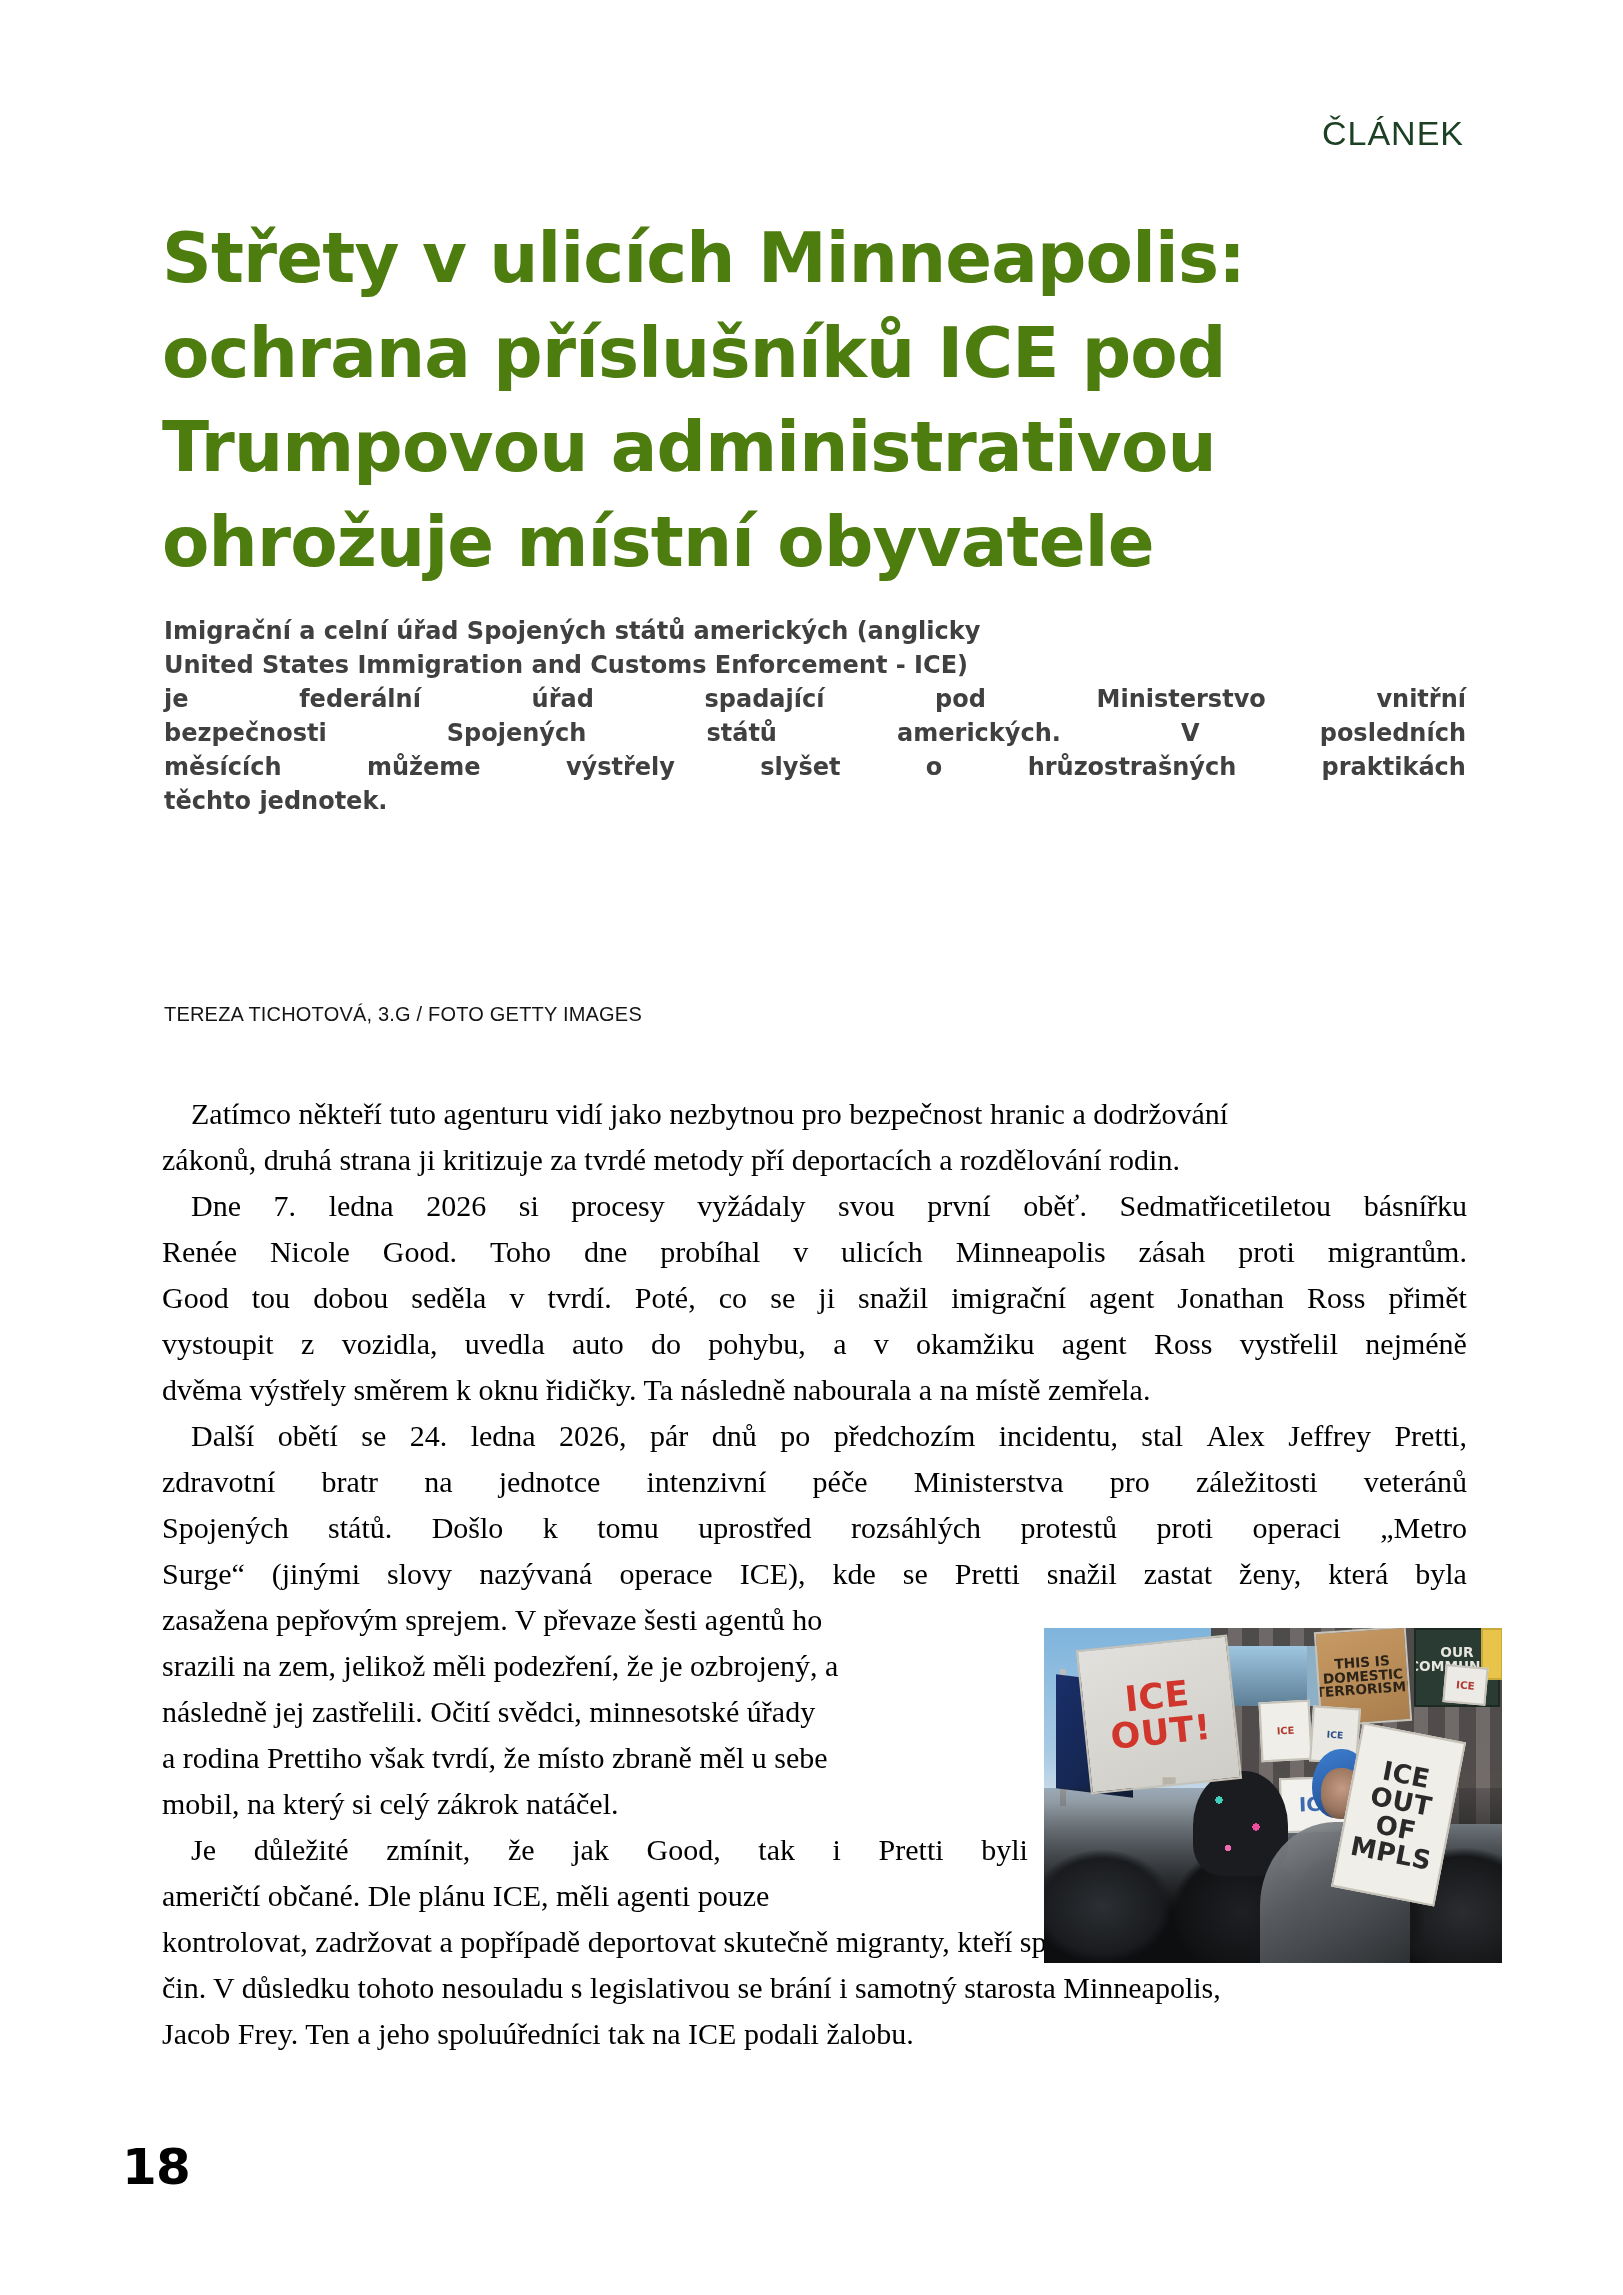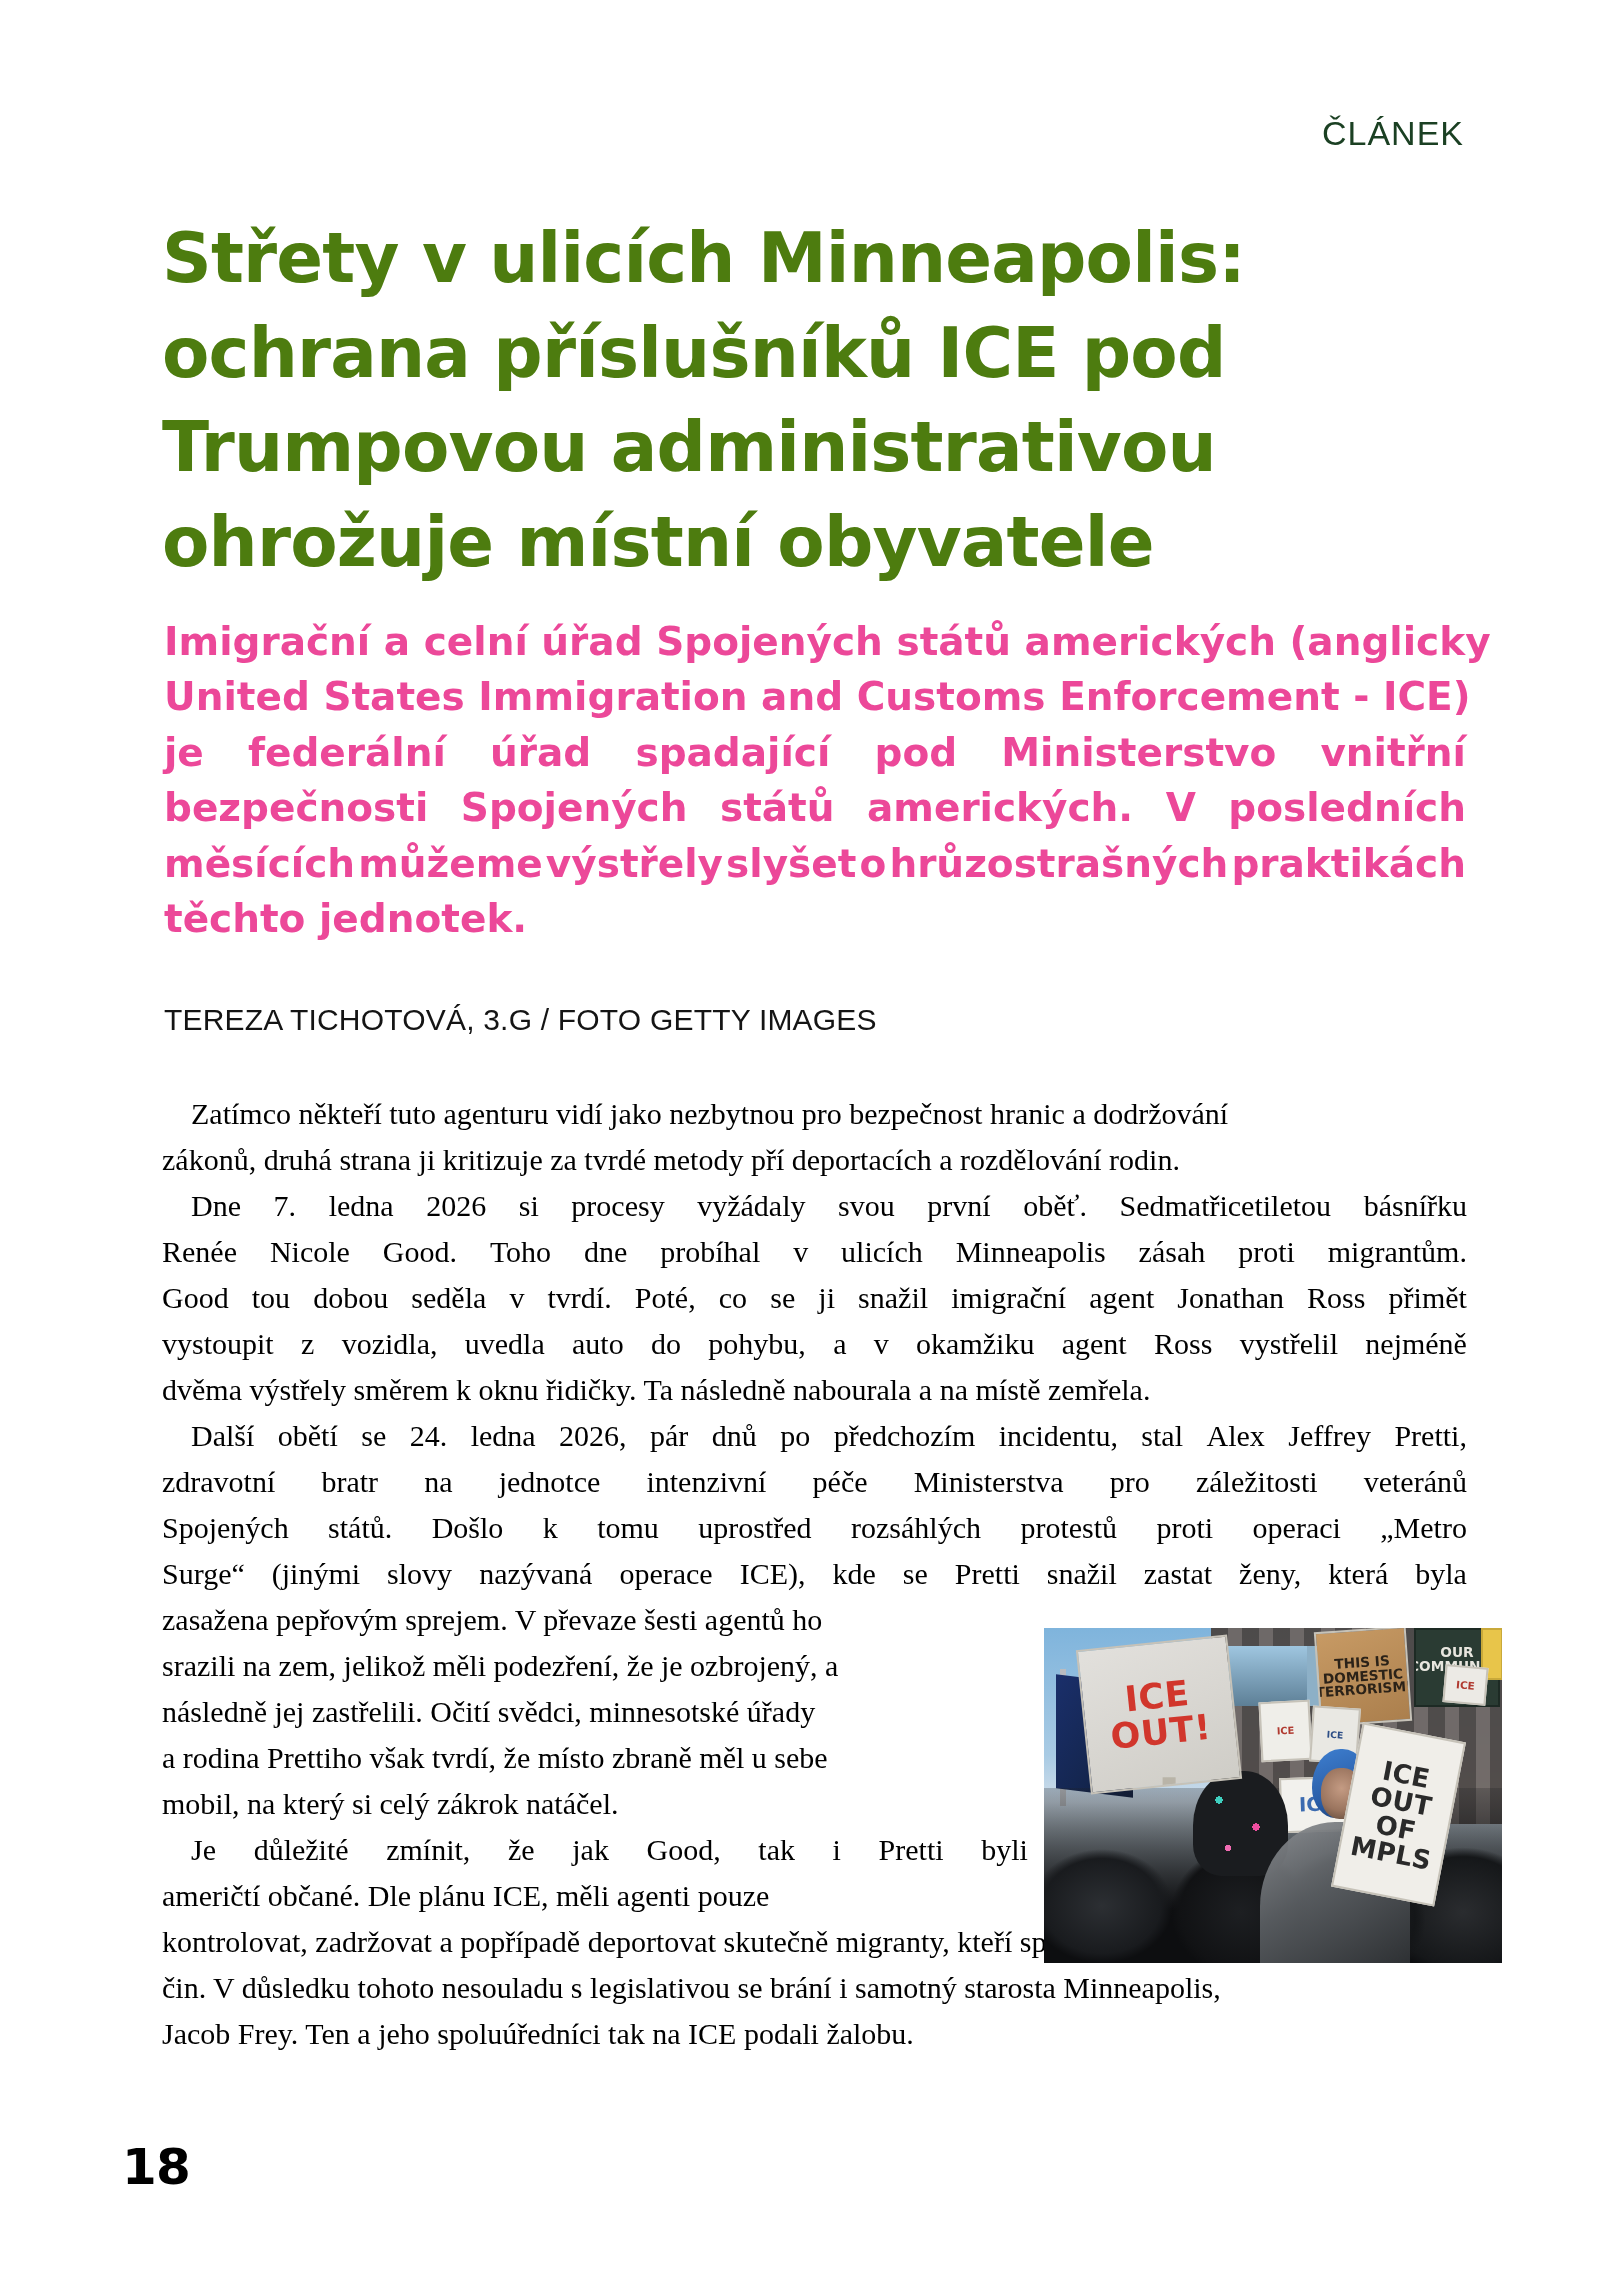--- a/index.html
+++ b/index.html
@@ -52,44 +52,44 @@
   .headline .hl-line { display: block; white-space: nowrap; }
 
   
   .perex {
     position: absolute;
     top: 614px;
     left: 164px;
     width: 1302px;
     font-family: "DejaVu Sans", sans-serif;
     font-weight: 600;
-    font-size: 39px;
+    font-size: 24px;
     line-height: 1.42;
-    color: #ec4899;
+    color: #404040;
     text-align: justify;
     text-justify: inter-word;
   }
   .perex .px-line {
     display: block;
     white-space: nowrap;
   }
   .perex .px-line.stretch {
     display: flex;
     justify-content: space-between;
   }
   .perex .px-line.stretch > span { white-space: pre; }
 
   
   .byline {
     position: absolute;
     top: 1003px;
     left: 164px;
     font-family: "Liberation Sans", sans-serif;
     font-weight: 400;
-    font-size: 30px;
+    font-size: 20px;
     letter-spacing: 0.2px;
     color: #141414;
     white-space: nowrap;
   }
 
   
   .body-copy {
     position: absolute;
     top: 1091px;
     left: 162px;

